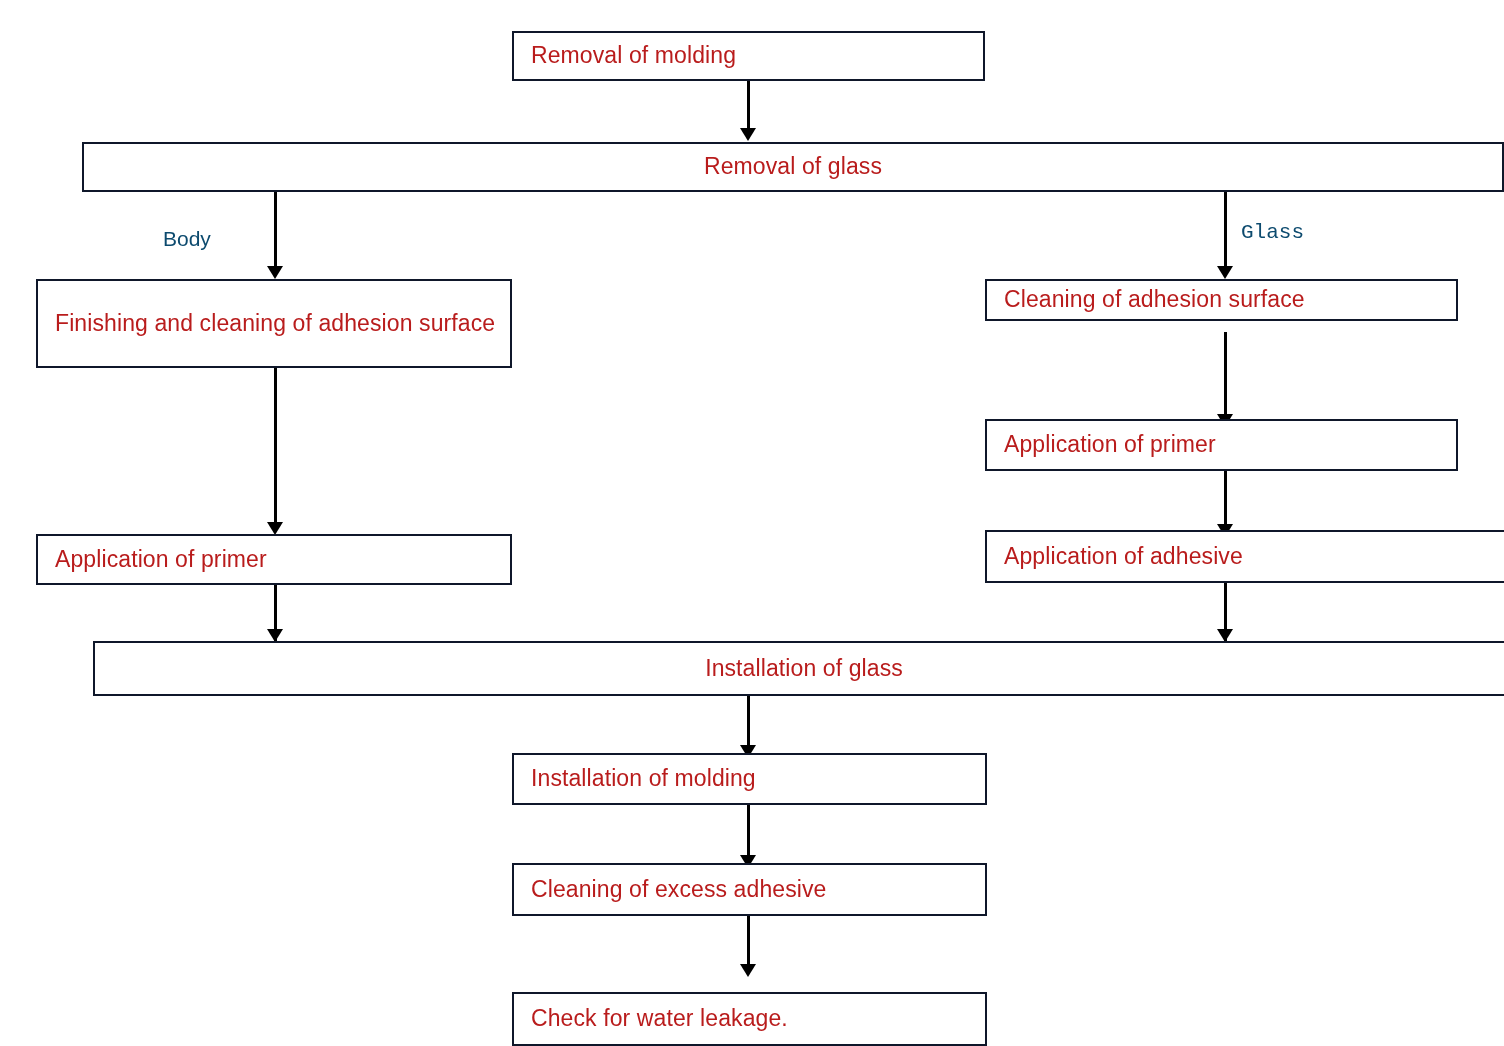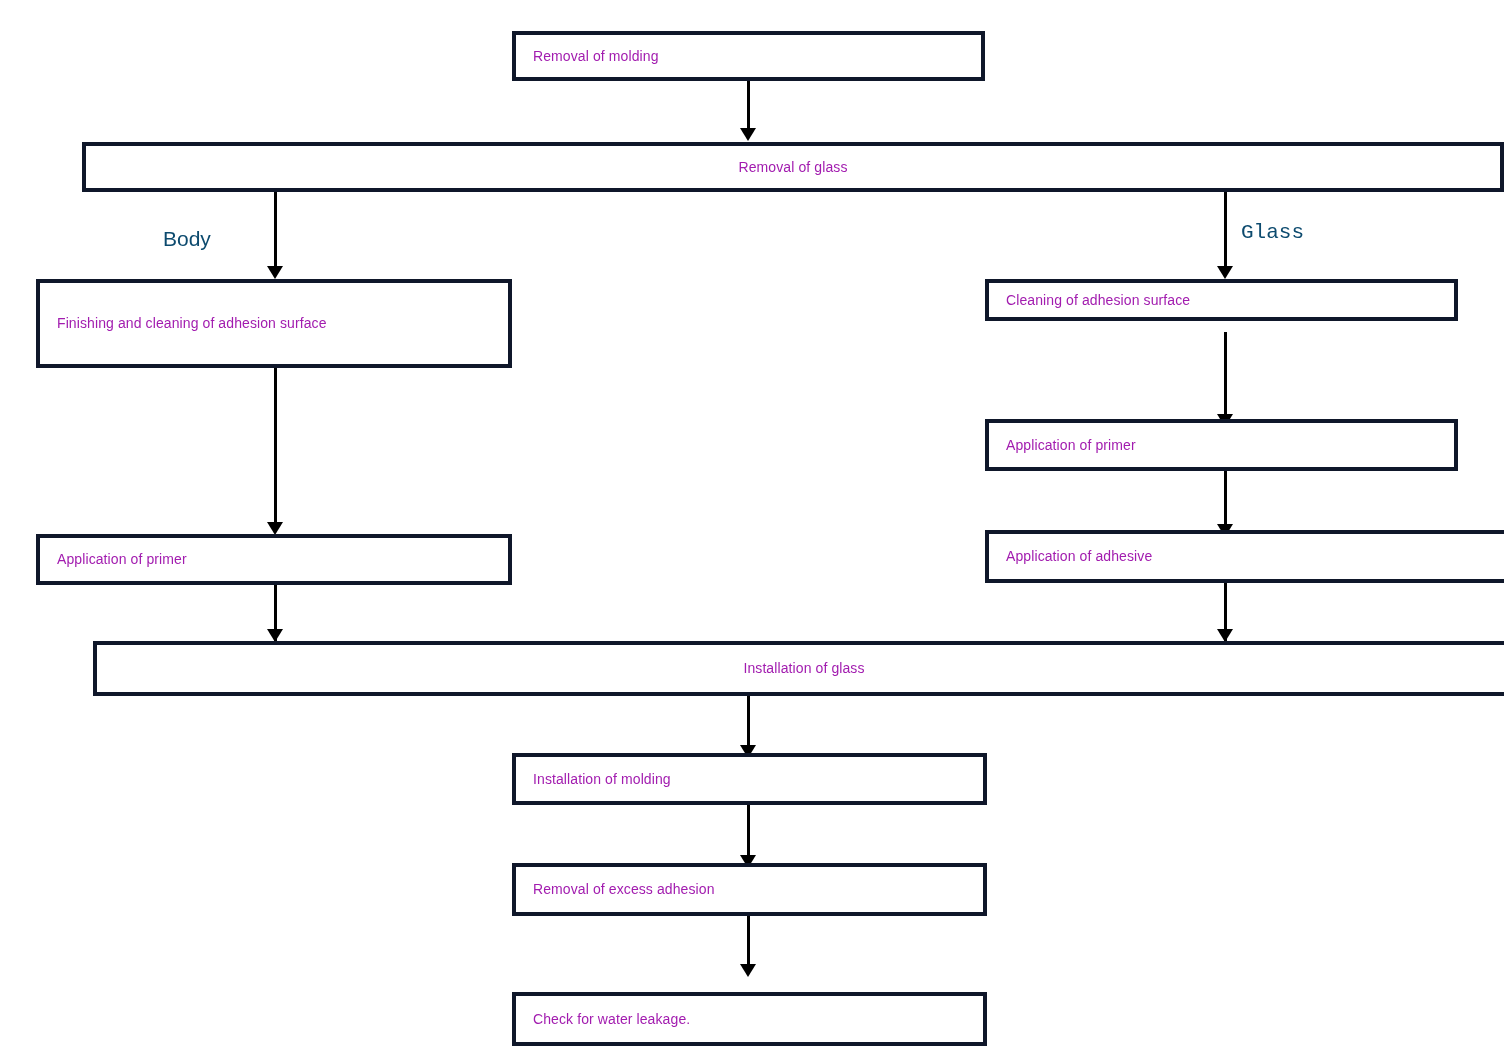--- a/index.html
+++ b/index.html
@@ -14,28 +14,28 @@
   #canvas {
     position: relative;
     width: 1504px;
     height: 1046px;
     background: #ffffff;
     overflow: hidden;
   }
   .node {
     position: absolute;
     box-sizing: border-box;
-    border: 4px solid #0f172a;
+    border: 2px solid #0f172a;
     background: #ffffff;
     display: flex;
     align-items: center;
-    font-size: 14px;
+    font-size: 23px;
     line-height: 1.35;
     letter-spacing: 0.1px;
-    color: #a21caf;
+    color: #b91c1c;
   }
   .node.left-text {
     justify-content: flex-start;
     padding-left: 17px;
     padding-right: 10px;
   }
   .node.center-text {
     justify-content: center;
     padding: 0 12px;
     margin-left: 46px;
@@ -134,21 +134,21 @@
   <div class="arrow-head" style="left:740px; top:745px;"></div>
 
   <div class="node left-text" style="left:512px; top:753px; width:475px; height:52px;">
     <span class="txt">Installation of molding</span>
   </div>
 
   <div class="conn vline" style="left:747px; top:805px; width:3px; height:53px;"></div>
   <div class="arrow-head" style="left:740px; top:855px;"></div>
 
   <div class="node left-text" style="left:512px; top:863px; width:475px; height:53px;">
-    <span class="txt">Removal of excess adhesion</span>
+    <span class="txt">Cleaning of excess adhesive</span>
   </div>
 
   <div class="conn vline" style="left:747px; top:916px; width:3px; height:52px;"></div>
   <div class="arrow-head" style="left:740px; top:964px;"></div>
 
   <div class="node left-text" style="left:512px; top:972px; width:475px; height:54px;margin-top:20px;">
     <span class="txt">Check for water leakage.</span>
   </div>
 
 </div>

